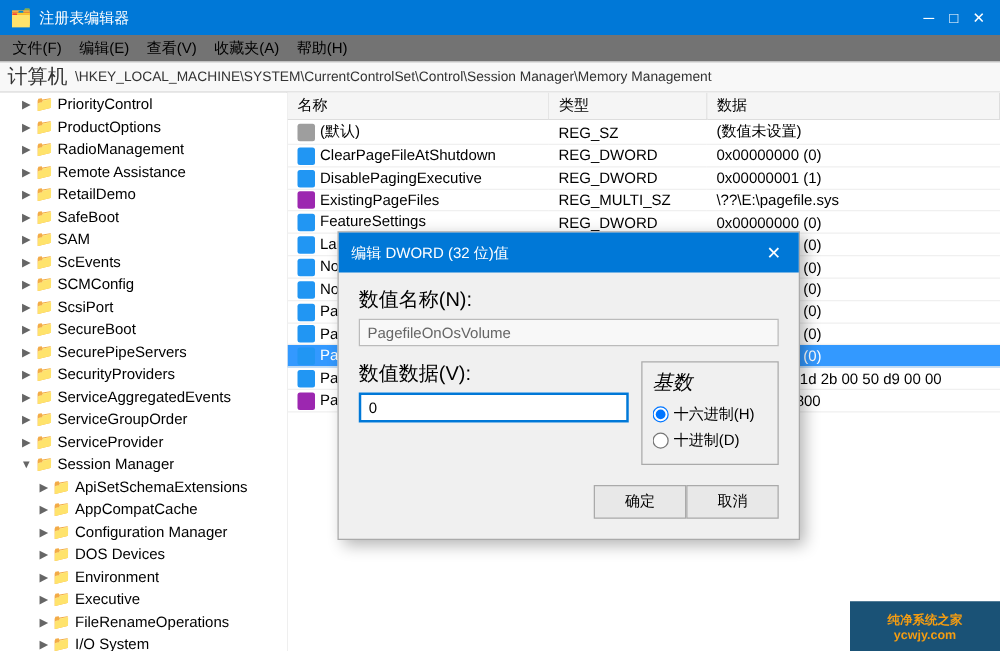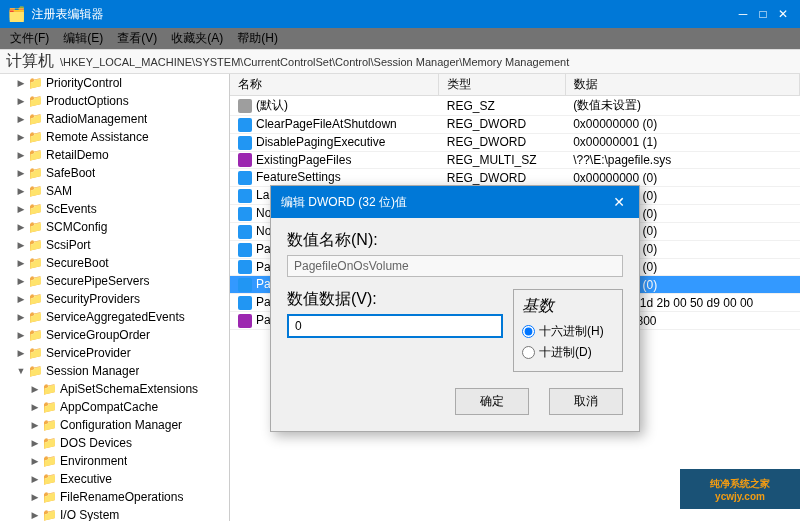--- a/index.html
+++ b/index.html
@@ -233,38 +233,38 @@
       margin-bottom: 4px;
       font-size: 12px;
       cursor: pointer;
     }
     .radio-item input[type=radio] {
       margin-right: 4px;
     }
     .dialog-buttons {
       display: flex;
       justify-content: flex-end;
-      gap: 20px;
+      gap: 0;
       margin-top: 16px;
       padding-bottom: 4px;
     }
     .dialog-btn {
       background: #e8e8e8;
       border: 1px solid #aaa;
       padding: 4px 24px;
       font-size: 12px;
       cursor: pointer;
       min-width: 60px;
     }
     .dialog-btn.primary { background: #e8e8e8; }
 
     
     .watermark {
       position: fixed;
-      bottom: 12px;
+      bottom: 0;
       right: 0;
       width: 120px;
       height: 40px;
       background: #1a5276;
       display: flex;
       align-items: center;
       justify-content: center;
       z-index: 200;
     }
     .watermark-text {

